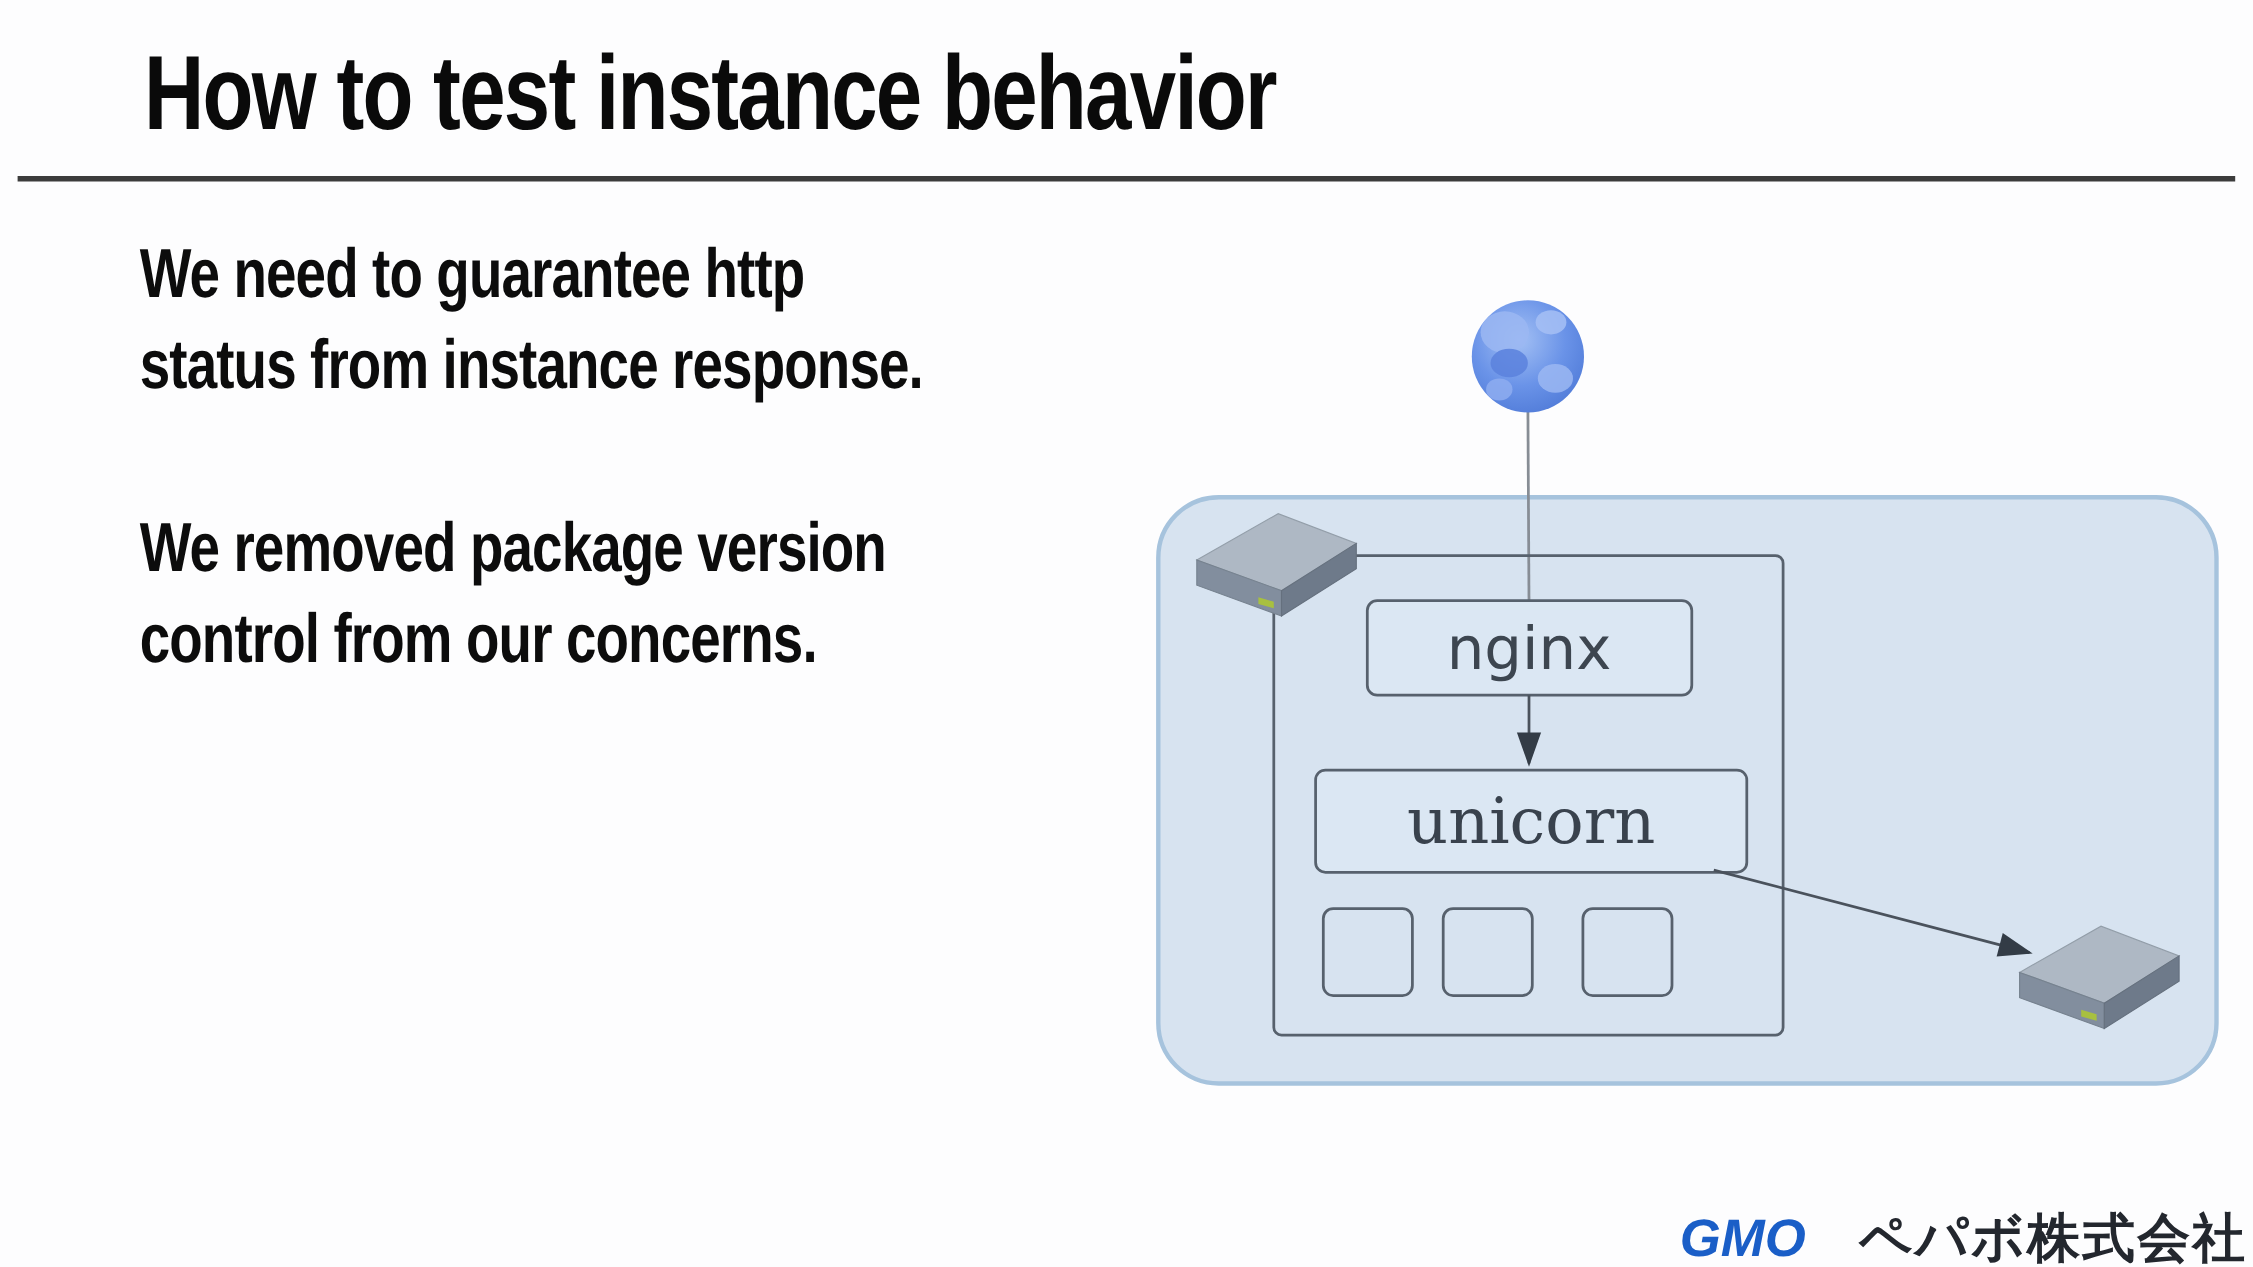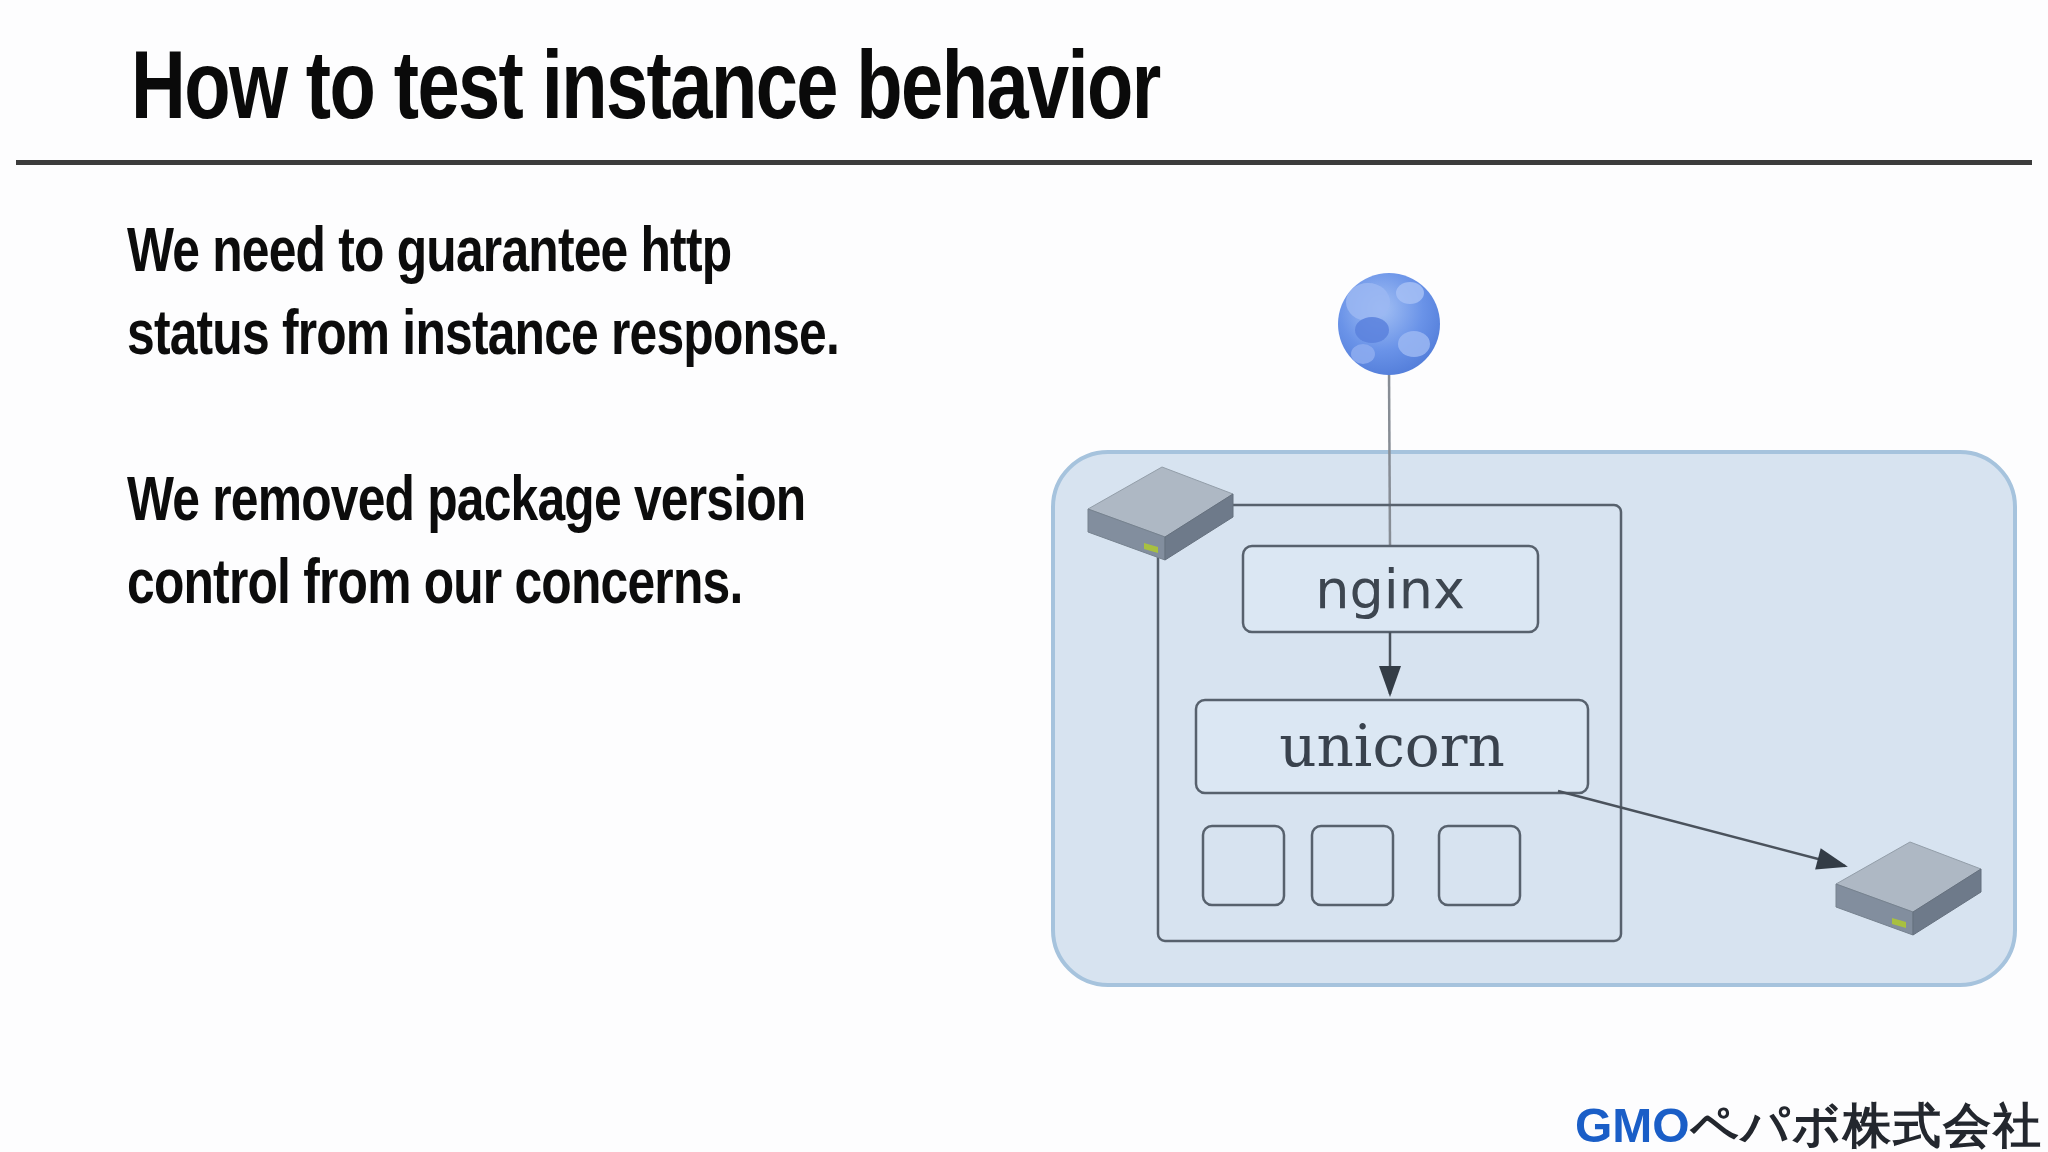--- a/index.html
+++ b/index.html
@@ -31,22 +31,22 @@
     font-size:54px;fill:#3d4650;
   }
   .node-label-serif{
     font-family:"DejaVu Serif","Liberation Serif",serif;
     font-size:58px;fill:#39424d;
   }
   .footer-logo{
     position:absolute;right:5px;top:1094px;white-space:nowrap;
     font-size:46px;font-weight:bold;
   }
-  .logo-gmo{color:#1a5ec7;letter-spacing:0px;font-size:48px;}
-  .logo-company{color:#23272e;letter-spacing:2px;font-size:48px;}
+  .logo-gmo{color:#1a5ec7;letter-spacing:0px;font-size:48px;font-style:italic;}
+  .logo-company{color:#23272e;letter-spacing:2px;font-size:48px;margin-left:48px;}
 </style>
 </head>
 <body>
 
 <div class="slide-title">How to test instance behavior</div>
 <div class="divider"></div>
 
 <div class="body-text">
   <div class="bline">We need to guarantee http</div>
   <div class="bline">status from instance response.</div>

